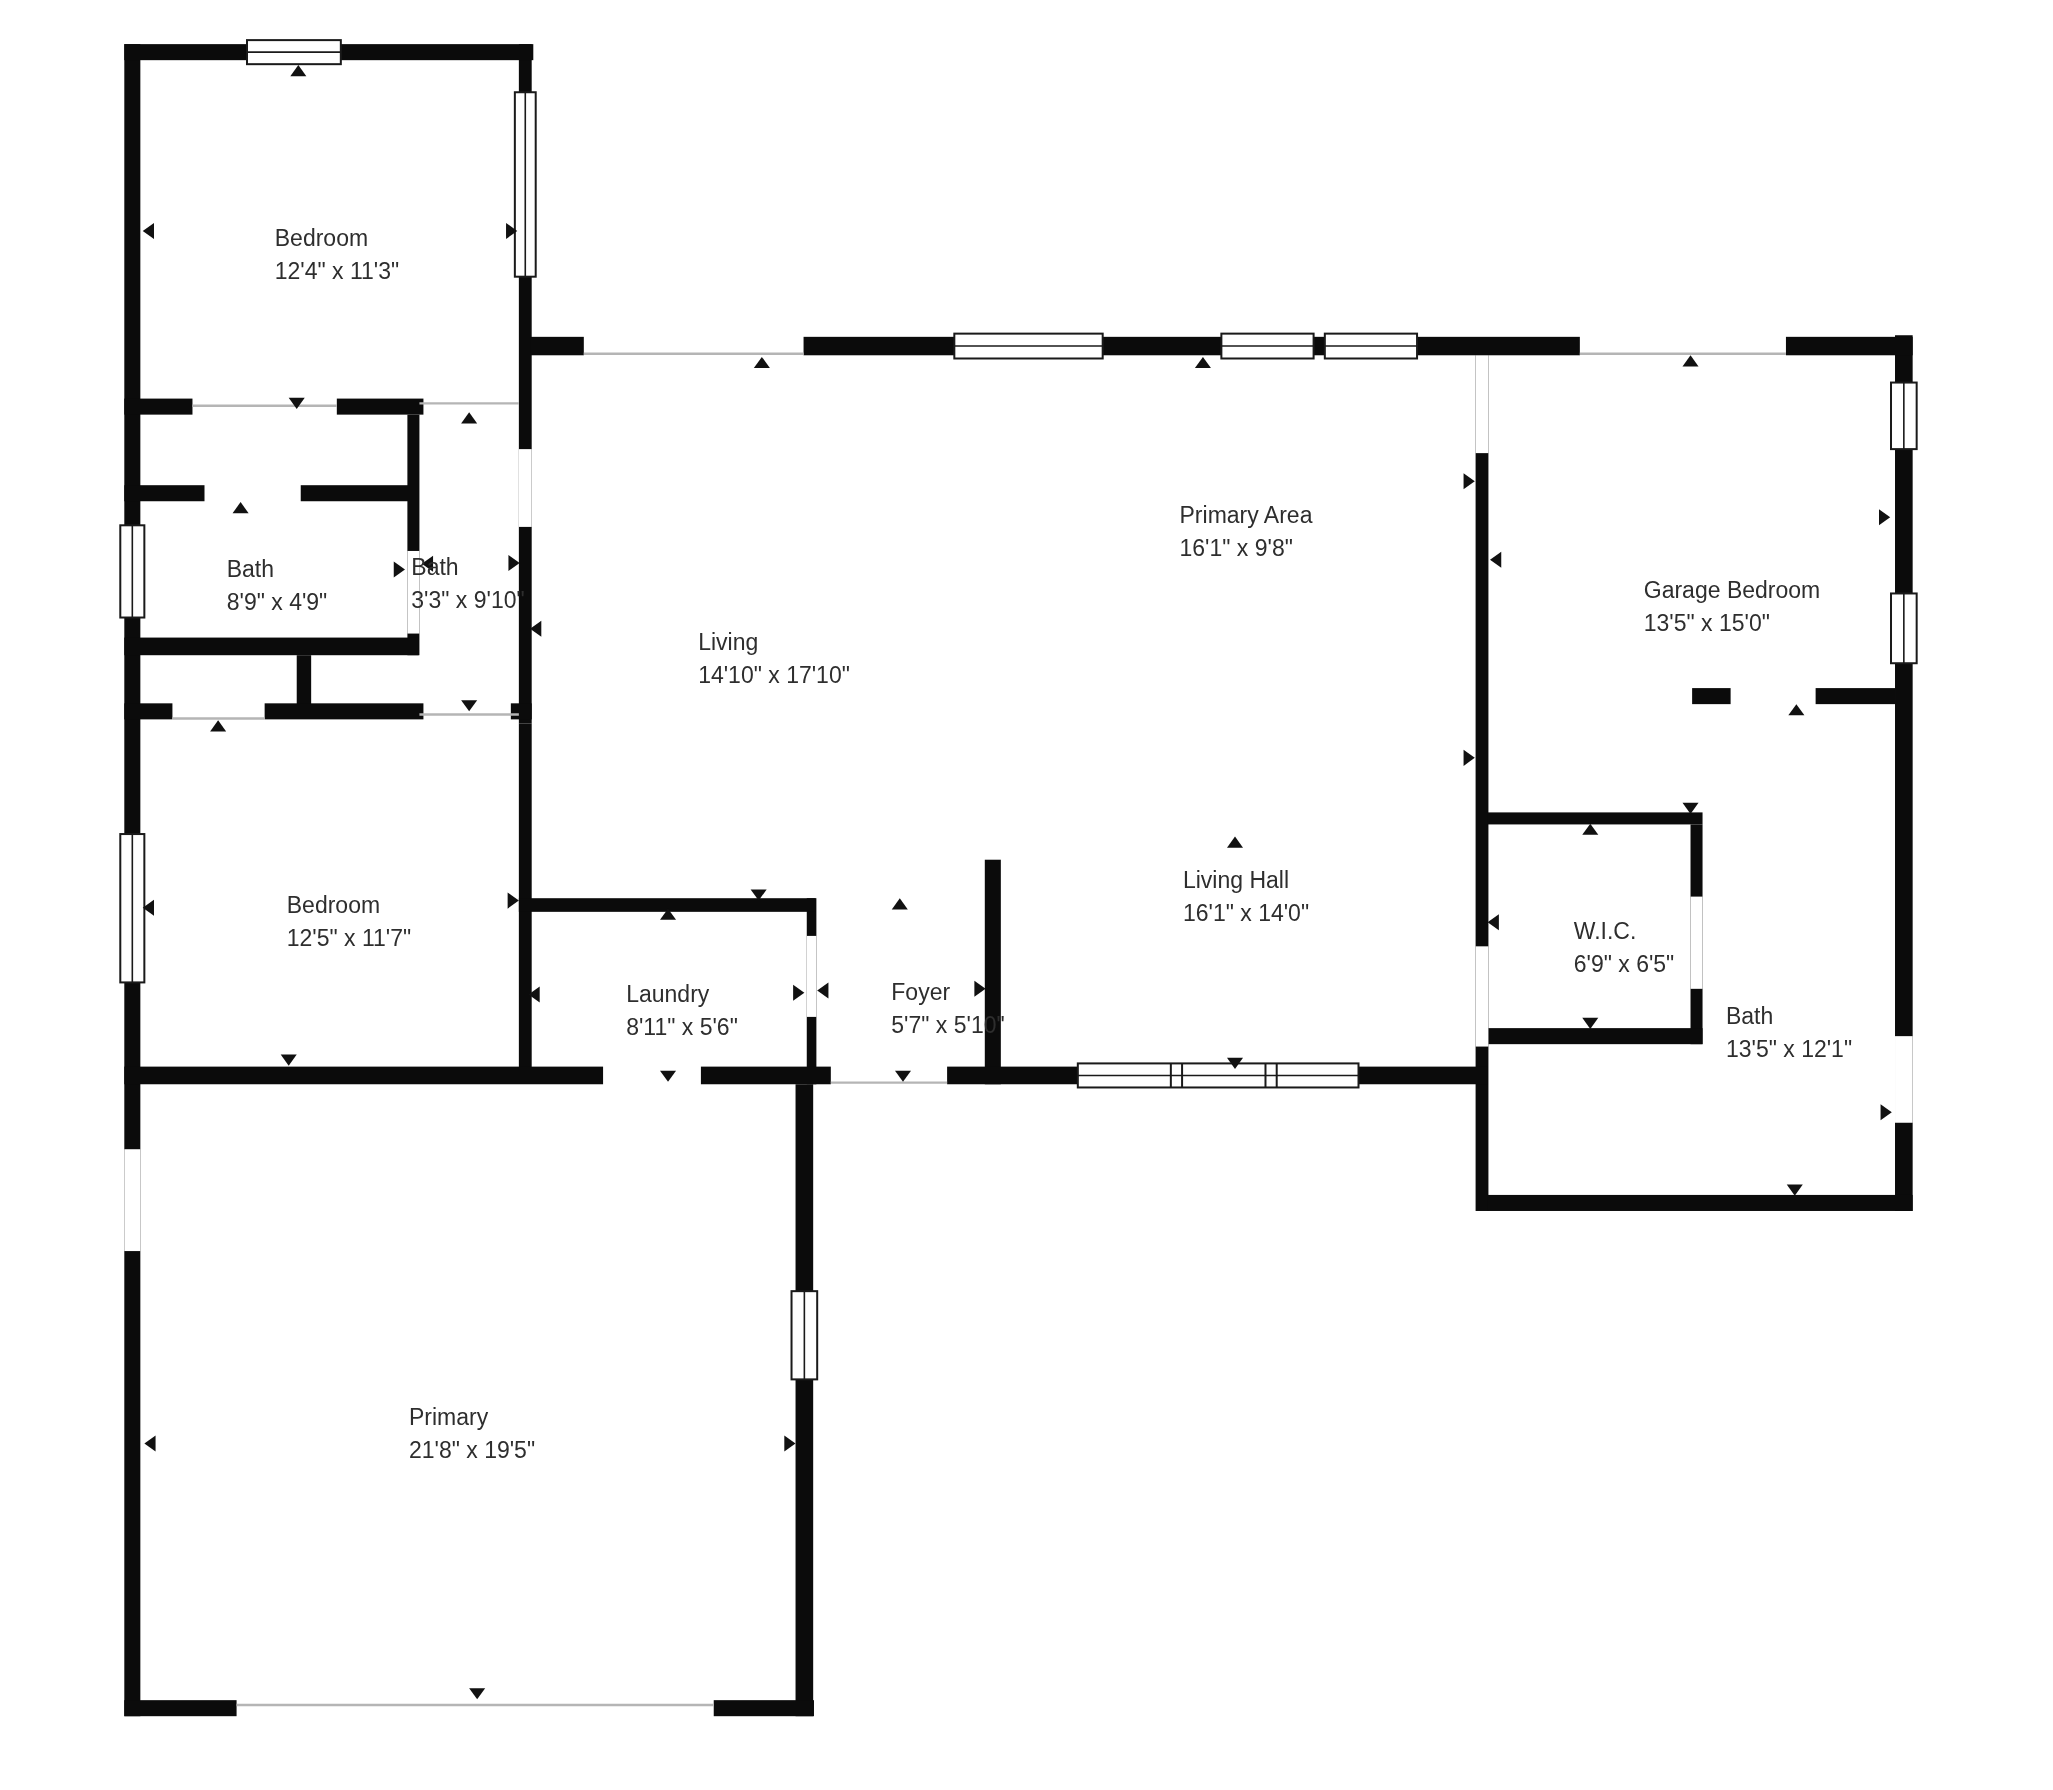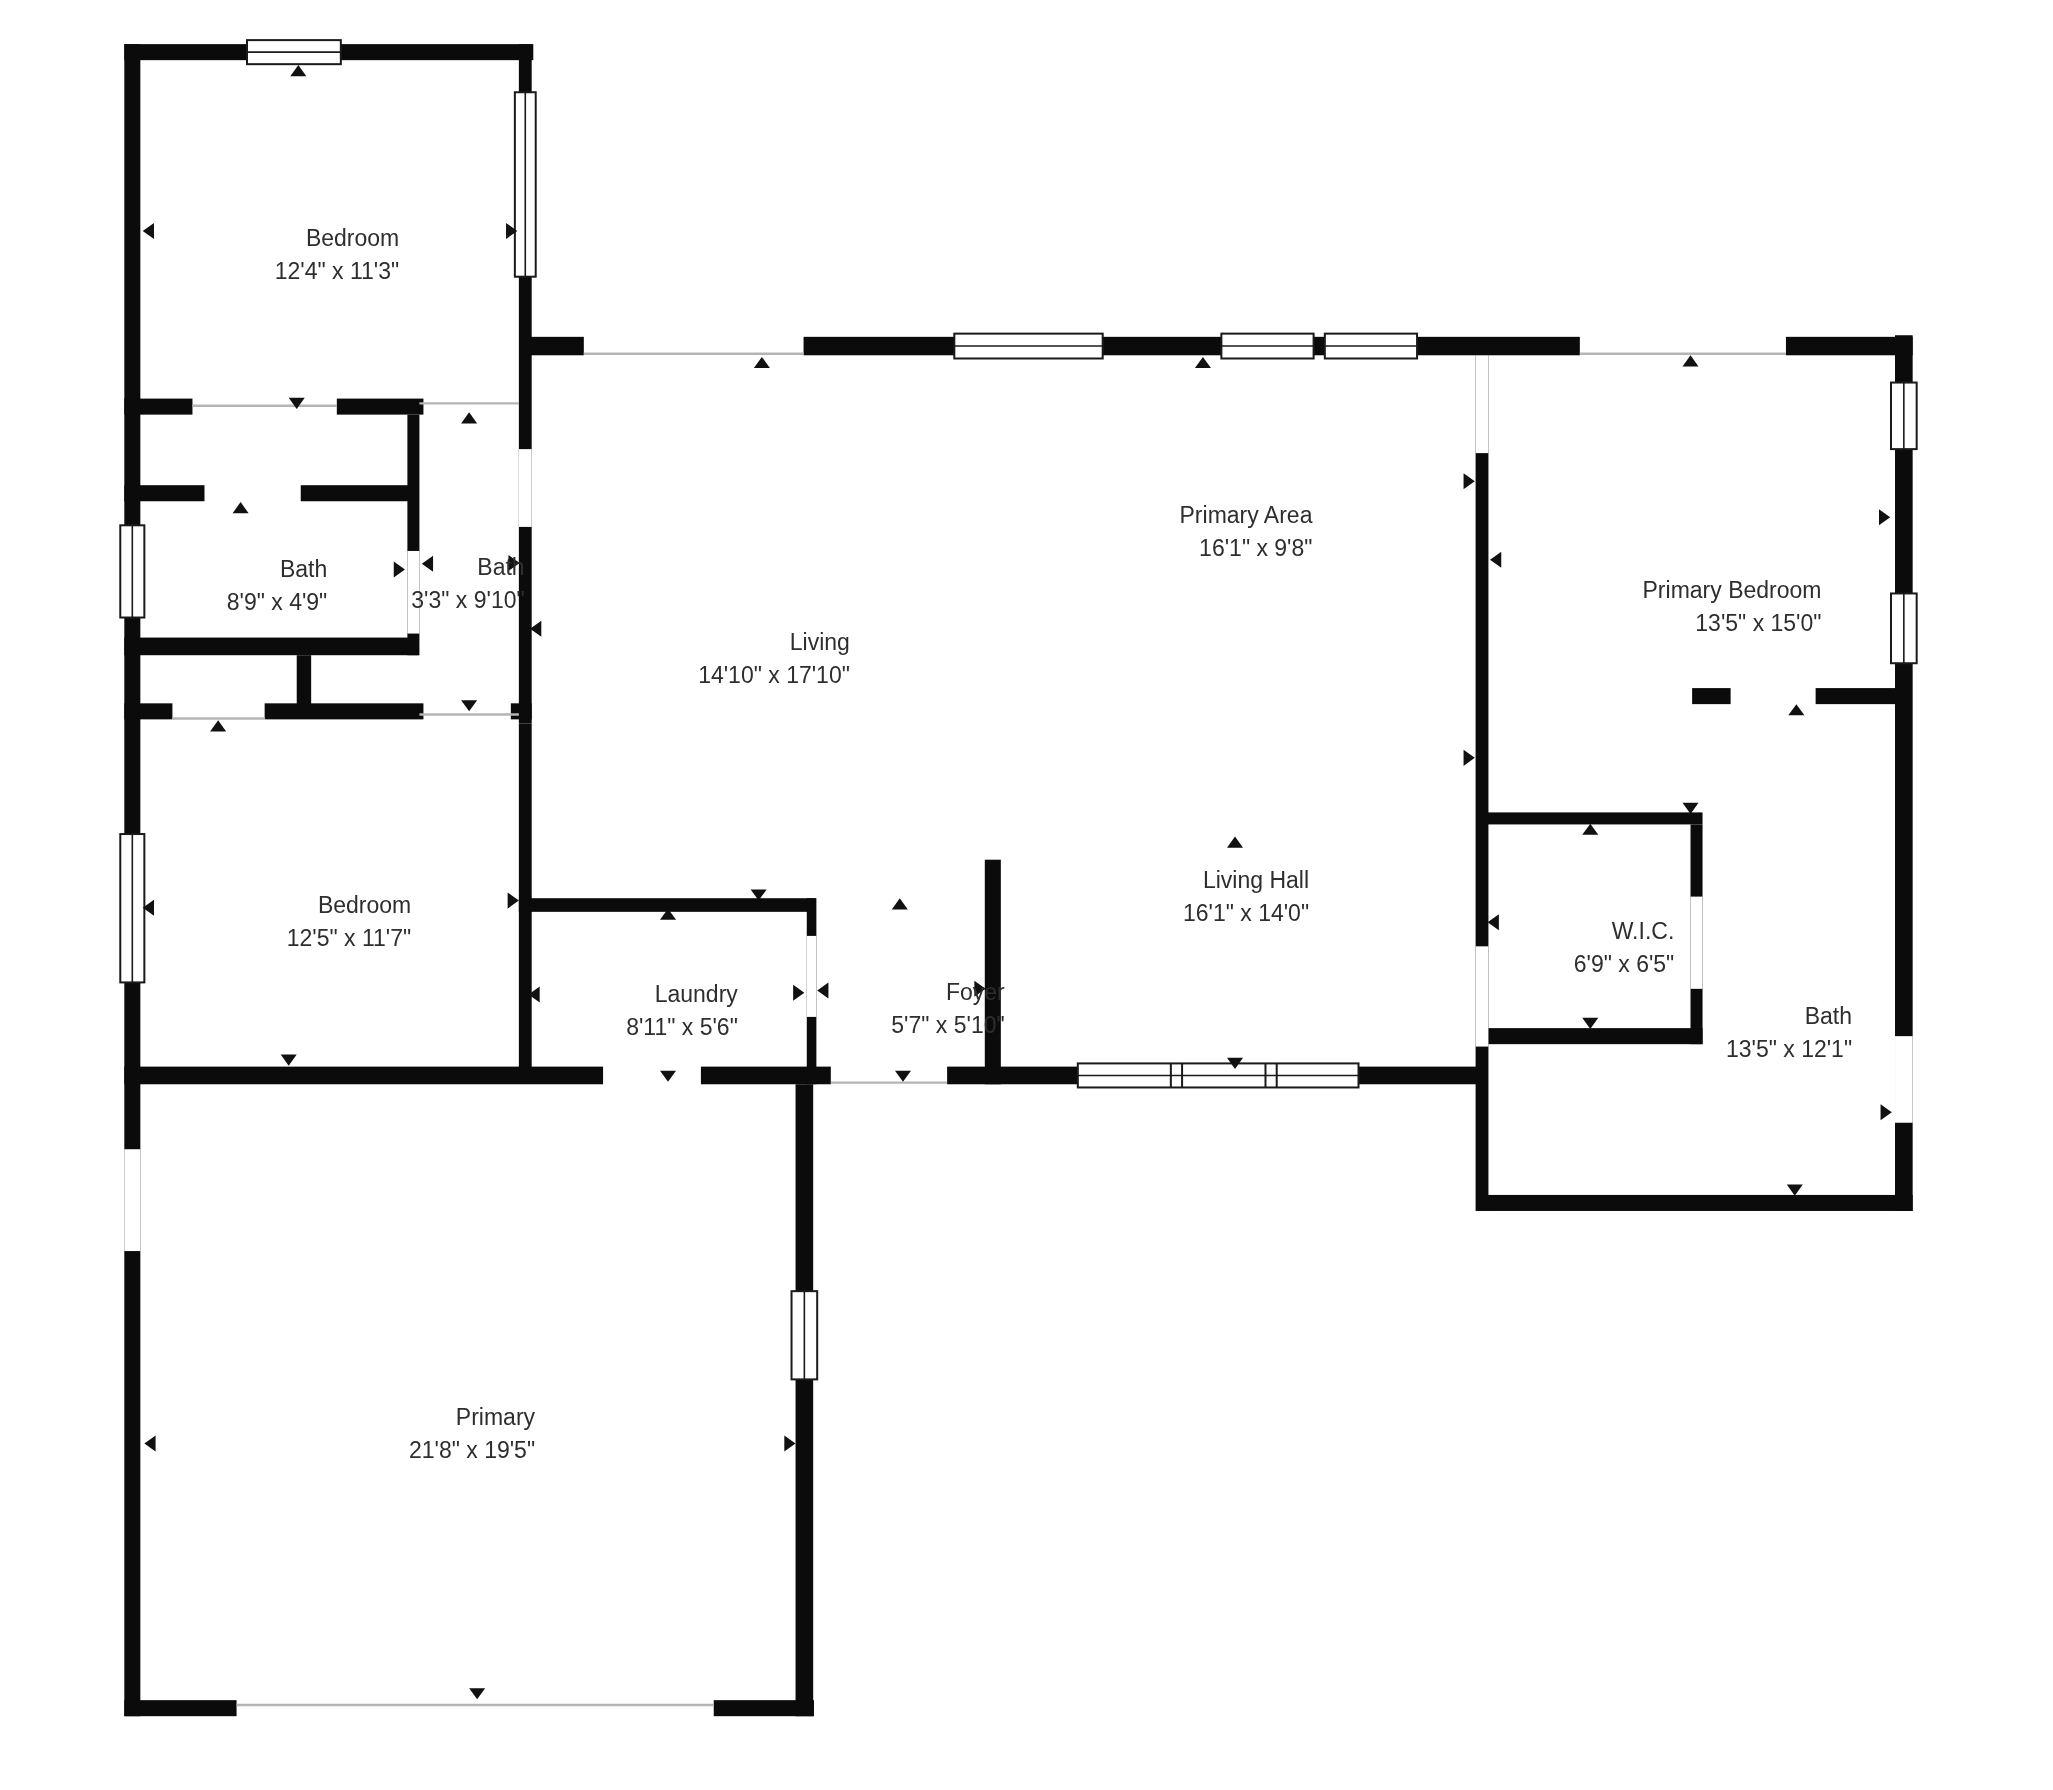--- a/index.html
+++ b/index.html
@@ -7,21 +7,21 @@
     position:relative;
     width:2053px;height:1790px;
     background:#ffffff;
     font-family:"Liberation Sans","DejaVu Sans",sans-serif;
     overflow:hidden;
   }
   #plan-svg{position:absolute;left:0;top:0;width:100%;height:100%;}
   .room-label{
     position:absolute;
     transform:translate(-50%,-50%);
-    text-align:right;
+    text-align:left;
     white-space:nowrap;
     pointer-events:none;
   }
   .room-name,.room-dims{
     display:block;
     font-size:23px;
     line-height:33px;
     color:#2e2e2e;
     font-weight:400;
   }
@@ -205,21 +205,21 @@
   </div>
   <div class="room-label" style="left:1246px;top:532px">
     <span class="room-name">Primary Area</span>
     <span class="room-dims">16'1" x 9'8"</span>
   </div>
   <div class="room-label" style="left:1246px;top:897px">
     <span class="room-name">Living Hall</span>
     <span class="room-dims">16'1" x 14'0"</span>
   </div>
   <div class="room-label" style="left:1732px;top:607px">
-    <span class="room-name">Primary Bedroom</span>
+    <span class="room-name">Garage Bedroom</span>
     <span class="room-dims">13'5" x 15'0"</span>
   </div>
   <div class="room-label" style="left:1624px;top:948px">
     <span class="room-name">W.I.C.</span>
     <span class="room-dims">6'9" x 6'5"</span>
   </div>
   <div class="room-label" style="left:1789px;top:1033px">
     <span class="room-name">Bath</span>
     <span class="room-dims">13'5" x 12'1"</span>
   </div>

